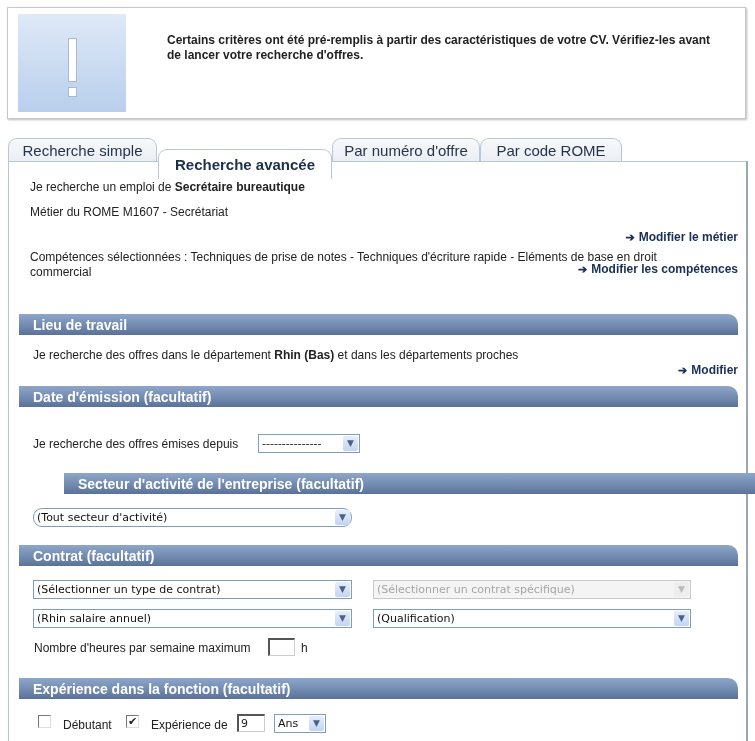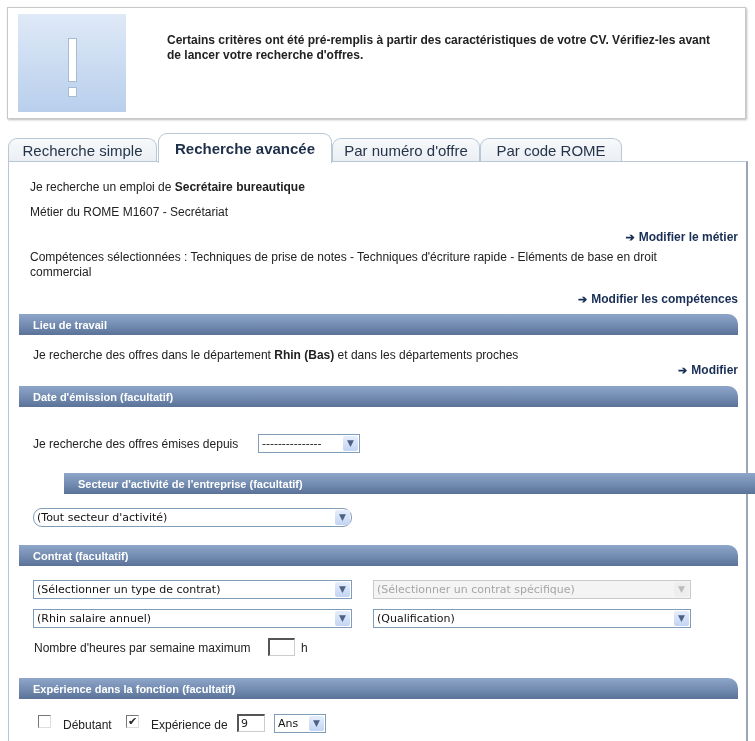--- a/index.html
+++ b/index.html
@@ -16,35 +16,35 @@
   .excl-dot { position:absolute; left:50px; top:73px; width:7px; height:8px;
               background:#fff; border:1px solid #a9bbd3; }
   .notice-text { position:absolute; left:159px; top:25px; width:560px;
                  font-size:12px; line-height:15px; color:#222;font-weight:bold; }
 
   
   .tabs { position:absolute; left:8px; top:133px; height:29px; width:740px; }
   .tab { position:absolute; top:5px; height:23px; border:1px solid #b9c6d6; border-bottom:none;
          border-radius:9px 9px 0 0; background:linear-gradient(#f7f9fb,#eaeef3);
          color:#26344a; font-size:15px; text-align:center; line-height:23px; cursor:pointer; }
-  .tab.active { top:0; height:29px; background:#fff; font-weight:bold; color:#1e2f4a; line-height:30px; z-index:2; }
+  .tab.active { top:16px; height:29px; background:#fff; font-weight:bold; color:#1e2f4a; line-height:30px; z-index:2; }
 
   
   .panel { position:absolute; left:8px; top:161px; width:737px; height:600px;
            border-left:1px solid #b9c6d6; border-top:1px solid #b9c6d6;
            border-right:2px solid #9aa6b4; background:#fff; }
   .line { position:absolute; font-size:12px; color:#222; }
   .link { position:absolute; right:8px; font-weight:bold; color:#1a2f55; font-size:12px;
           text-decoration:none; cursor:pointer; }
   .link .arrow { font-size:11px; margin-right:4px; }
 
   .section-head { position:absolute; left:10px; width:719px; height:21px;
                   border-radius:0 10px 0 0;
                   background:linear-gradient(#8ea6c9, #6f88ad 60%, #5b7298);
-                  color:#fff; font-weight:bold; font-size:11px; line-height:22px;
+                  color:#fff; font-weight:bold; font-size:14px; line-height:22px;
                   padding-left:14px; box-sizing:border-box; }
 
   .select { position:absolute; height:17px; border:1px solid #7f9db9; background:#fff;
             font-size:12px; line-height:17px; padding-left:3px; box-sizing:content-box;
             font-family:"DejaVu Sans", sans-serif; font-size:11px; color:#111; cursor:pointer; }
   .select .arr { position:absolute; right:1px; top:1px; width:15px; height:15px;
                  background:linear-gradient(#e6eefc,#c3d4f3); border-radius:2px;
                  color:#4d6185; font-size:9px; text-align:center; line-height:15px; }
   .select.disabled { border-color:#c9c9c9; background:#f4f4f4; color:#a6a6a6; }
   .select.disabled .arr { background:#eee; color:#bbb; }
@@ -77,21 +77,21 @@
 <div class="panel">
 
   <div class="line" style="left:21px;top:18px;">
     <span>Je recherche un emploi de </span><b>Secrétaire bureautique</b>
   </div>
   <div class="line" style="left:21px;top:43px;">Métier du ROME M1607 - Secrétariat</div>
   <a class="link" style="top:68px;">
     <span class="arrow">➔</span><span>Modifier le métier</span>
   </a>
   <div class="line" style="left:21px;top:88px;width:690px;line-height:15px;">Compétences sélectionnées : Techniques de prise de notes - Techniques d'écriture rapide - Eléments de base en droit commercial</div>
-  <a class="link" style="top:130px;">
+  <a class="link" style="top:100px;">
     <span class="arrow">➔</span><span>Modifier les compétences</span>
   </a>
 
   <div class="section-head" style="top:152px;">Lieu de travail</div>
   <div class="line" style="left:24px;top:186px;">
     <span>Je recherche des offres dans le département </span><b>Rhin (Bas)</b><span> et dans les départements proches</span>
   </div>
   <a class="link" style="top:201px;">
     <span class="arrow">➔</span><span>Modifier</span>
   </a>

